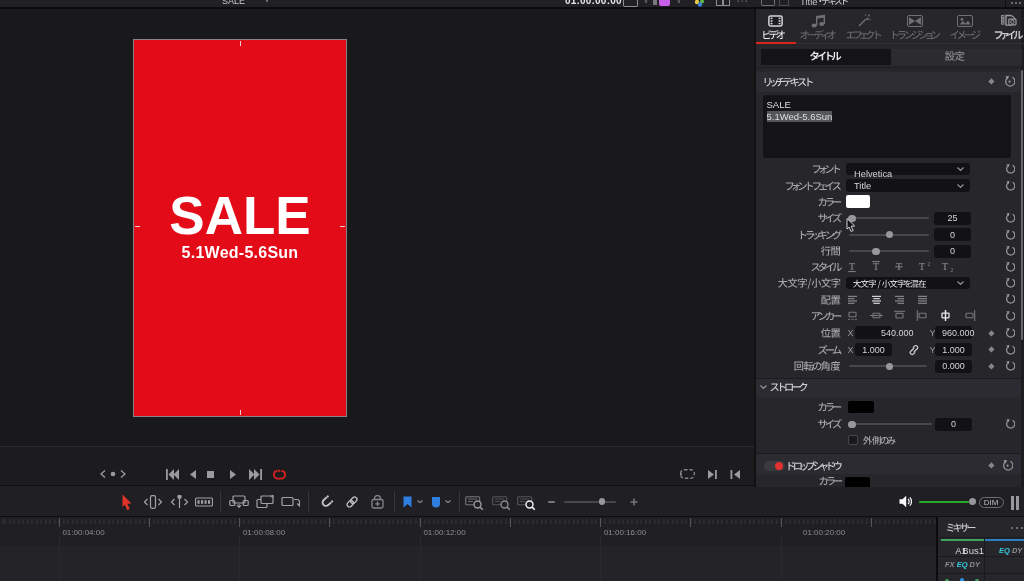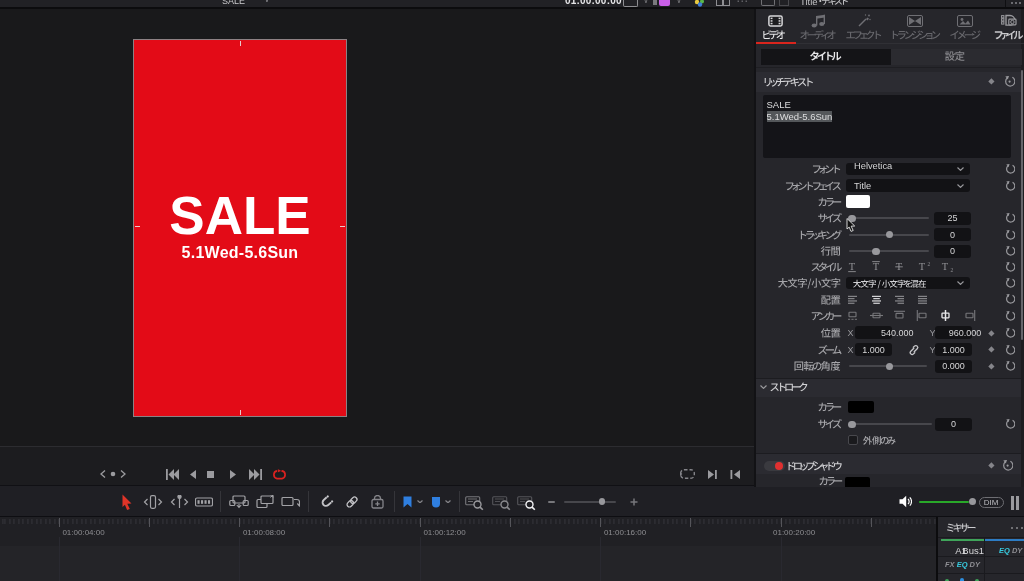--- a/index.html
+++ b/index.html
@@ -287,21 +287,21 @@
 <div style="position:absolute;left:419.6px;top:518px;width:1px;height:8.5px;background:#55555a"></div>
 <div style="position:absolute;left:509.85px;top:518px;width:1px;height:8.5px;background:#55555a"></div>
 <div style="position:absolute;left:600.1px;top:518px;width:1px;height:8.5px;background:#55555a"></div>
 <div style="position:absolute;left:690.35px;top:518px;width:1px;height:8.5px;background:#55555a"></div>
 <div style="position:absolute;left:780.6px;top:518px;width:1px;height:8.5px;background:#55555a"></div>
 <div style="position:absolute;left:870.85px;top:518px;width:1px;height:8.5px;background:#55555a"></div>
 <div style="position:absolute;left:62.4px;top:531.5px;transform:translateY(-50%);font:8px 'Liberation Sans',sans-serif;color:#8d8d91">01:00:04:00</div>
 <div style="position:absolute;left:242.9px;top:531.5px;transform:translateY(-50%);font:8px 'Liberation Sans',sans-serif;color:#8d8d91">01:00:08:00</div>
 <div style="position:absolute;left:423.4px;top:531.5px;transform:translateY(-50%);font:8px 'Liberation Sans',sans-serif;color:#8d8d91">01:00:12:00</div>
 <div style="position:absolute;left:603.9px;top:531.5px;transform:translateY(-50%);font:8px 'Liberation Sans',sans-serif;color:#8d8d91">01:00:16:00</div>
-<div style="position:absolute;left:773px;top:531.5px;transform:translateY(-50%);font:8px 'Liberation Sans',sans-serif;color:#8d8d91">01:00:20:00</div>
+<div style="position:absolute;left:803px;top:531.5px;transform:translateY(-50%);font:8px 'Liberation Sans',sans-serif;color:#8d8d91">01:00:20:00</div>
 <div style="position:absolute;left:0px;top:545.5px;width:936px;height:35.5px;background:#242428"></div>
 <div style="position:absolute;left:58.6px;top:537px;width:1px;height:44px;background:#292930"></div>
 <div style="position:absolute;left:239.1px;top:537px;width:1px;height:44px;background:#292930"></div>
 <div style="position:absolute;left:419.6px;top:537px;width:1px;height:44px;background:#292930"></div>
 <div style="position:absolute;left:600.1px;top:537px;width:1px;height:44px;background:#292930"></div>
 <div style="position:absolute;left:780.6px;top:537px;width:1px;height:44px;background:#292930"></div>
 <div style="position:absolute;left:936px;top:517px;width:2px;height:64px;background:#0c0c0e"></div>
 <div style="position:absolute;left:938px;top:517px;width:86px;height:64px;background:#26262b"></div>
 <svg style="position:absolute;left:947.0px;top:521.0px;overflow:visible;" width="30" height="14" fill="#cccccf">
       <use href="#q530df" transform="translate(-1.5,10.4) scale(0.0400)"></use>
@@ -456,21 +456,21 @@
 <svg style="position:absolute;left:813.3px;top:162.2px;overflow:visible;" width="29" height="14" fill="#a5a5a9">
       <use href="#q530d5" transform="translate(-1.5,10.8) scale(0.0412)"></use>
       <use href="#q530a9" transform="translate(4.8,10.8) scale(0.0412)"></use>
       <use href="#q530f3" transform="translate(11.2,10.8) scale(0.0412)"></use>
       <use href="#q530c8" transform="translate(18.4,10.8) scale(0.0412)"></use>
     </svg>
 <div style="position:absolute;left:846px;top:162.95px;width:124px;height:12.5px;background:#121215;border-radius:3px"></div>
     <svg style="position:absolute;left:956.5px;top:167.3px;" width="7" height="4" viewBox="0 0 7 4">
       <path d="M0.5 0.5 L3.5 3.3500000000000005 L6.5 0.5" fill="none" stroke="#98989c" stroke-width="1.2"></path>
     </svg>
-<div style="position:absolute;left:854px;top:166px;transform:translateY(-50%);font:9.3px 'Liberation Sans',sans-serif;color:#d6d6d8">Helvetica</div>
+<div style="position:absolute;left:854px;top:174px;transform:translateY(-50%);font:9.3px 'Liberation Sans',sans-serif;color:#d6d6d8">Helvetica</div>
 <svg style="position:absolute;left:1004.9px;top:164.1px;" width="10" height="10" viewBox="0 0 10 10">
       <path d="M 7.56 1.31 A 4.1 4.1 0 1 1 2.95 1.92" fill="none" stroke="#9a9a9e" stroke-width="1.2"></path>
       <path d="M 4.59 -0.02 l -3.28 0.61 l 2.25 2.67 z" fill="#9a9a9e"></path>
     </svg>
 <svg style="position:absolute;left:786.1px;top:178.6px;overflow:visible;" width="56" height="14" fill="#a5a5a9">
       <use href="#q530d5" transform="translate(-1.5,10.8) scale(0.0412)"></use>
       <use href="#q530a9" transform="translate(4.8,10.8) scale(0.0412)"></use>
       <use href="#q530f3" transform="translate(11.2,10.8) scale(0.0412)"></use>
       <use href="#q530c8" transform="translate(18.4,10.8) scale(0.0412)"></use>
       <use href="#q530d5" transform="translate(25.6,10.8) scale(0.0412)"></use>
@@ -665,21 +665,21 @@
     </svg>
 <svg style="position:absolute;left:820.9px;top:325.9px;overflow:visible;" width="22" height="14" fill="#a5a5a9">
       <use href="#q54f4d" transform="translate(-0.3,10.8) scale(0.0412)"></use>
       <use href="#q57f6e" transform="translate(9.5,10.8) scale(0.0412)"></use>
     </svg>
 <div style="position:absolute;left:847.6px;top:332.9px;transform:translateY(-50%);font:9px 'Liberation Sans',sans-serif;color:#9a9a9e">X</div>
 <div style="position:absolute;left:855.3px;top:326.4px;width:36.6px;height:13px;background:#121215;border-radius:3px"></div>
     <div style="position:absolute;left:881px;top:332.9px;width:15px;text-align:left;transform:translateY(-50%);font:9px 'Liberation Sans',sans-serif;color:#d6d6d8">540.000</div>
 <div style="position:absolute;left:929.6px;top:332.9px;transform:translateY(-50%);font:9px 'Liberation Sans',sans-serif;color:#9a9a9e">Y</div>
 <div style="position:absolute;left:935.2px;top:326.4px;width:36.6px;height:13px;background:#121215;border-radius:3px"></div>
-    <div style="position:absolute;left:935.2px;top:332.9px;width:46px;text-align:right;transform:translateY(-50%);font:9px 'Liberation Sans',sans-serif;color:#d6d6d8">960.000</div>
+    <div style="position:absolute;left:935.2px;top:332.9px;width:46px;text-align:center;transform:translateY(-50%);font:9px 'Liberation Sans',sans-serif;color:#d6d6d8">960.000</div>
 <svg style="position:absolute;left:988.1px;top:329.5px;" width="7" height="7" viewBox="0 0 7 7">
       <rect x="1.2" y="1.2" width="4.4" height="4.4" transform="rotate(45 3.4 3.4)" fill="#85858a"></rect>
     </svg>
 <svg style="position:absolute;left:1004.9px;top:327.8px;" width="10" height="10" viewBox="0 0 10 10">
       <path d="M 7.56 1.31 A 4.1 4.1 0 1 1 2.95 1.92" fill="none" stroke="#9a9a9e" stroke-width="1.2"></path>
       <path d="M 4.59 -0.02 l -3.28 0.61 l 2.25 2.67 z" fill="#9a9a9e"></path>
     </svg>
 <svg style="position:absolute;left:818.9px;top:342.8px;overflow:visible;" width="24" height="14" fill="#a5a5a9">
       <use href="#q530ba" transform="translate(-1.5,10.8) scale(0.0412)"></use>
       <use href="#q530fc" transform="translate(5.7,10.8) scale(0.0412)"></use>

